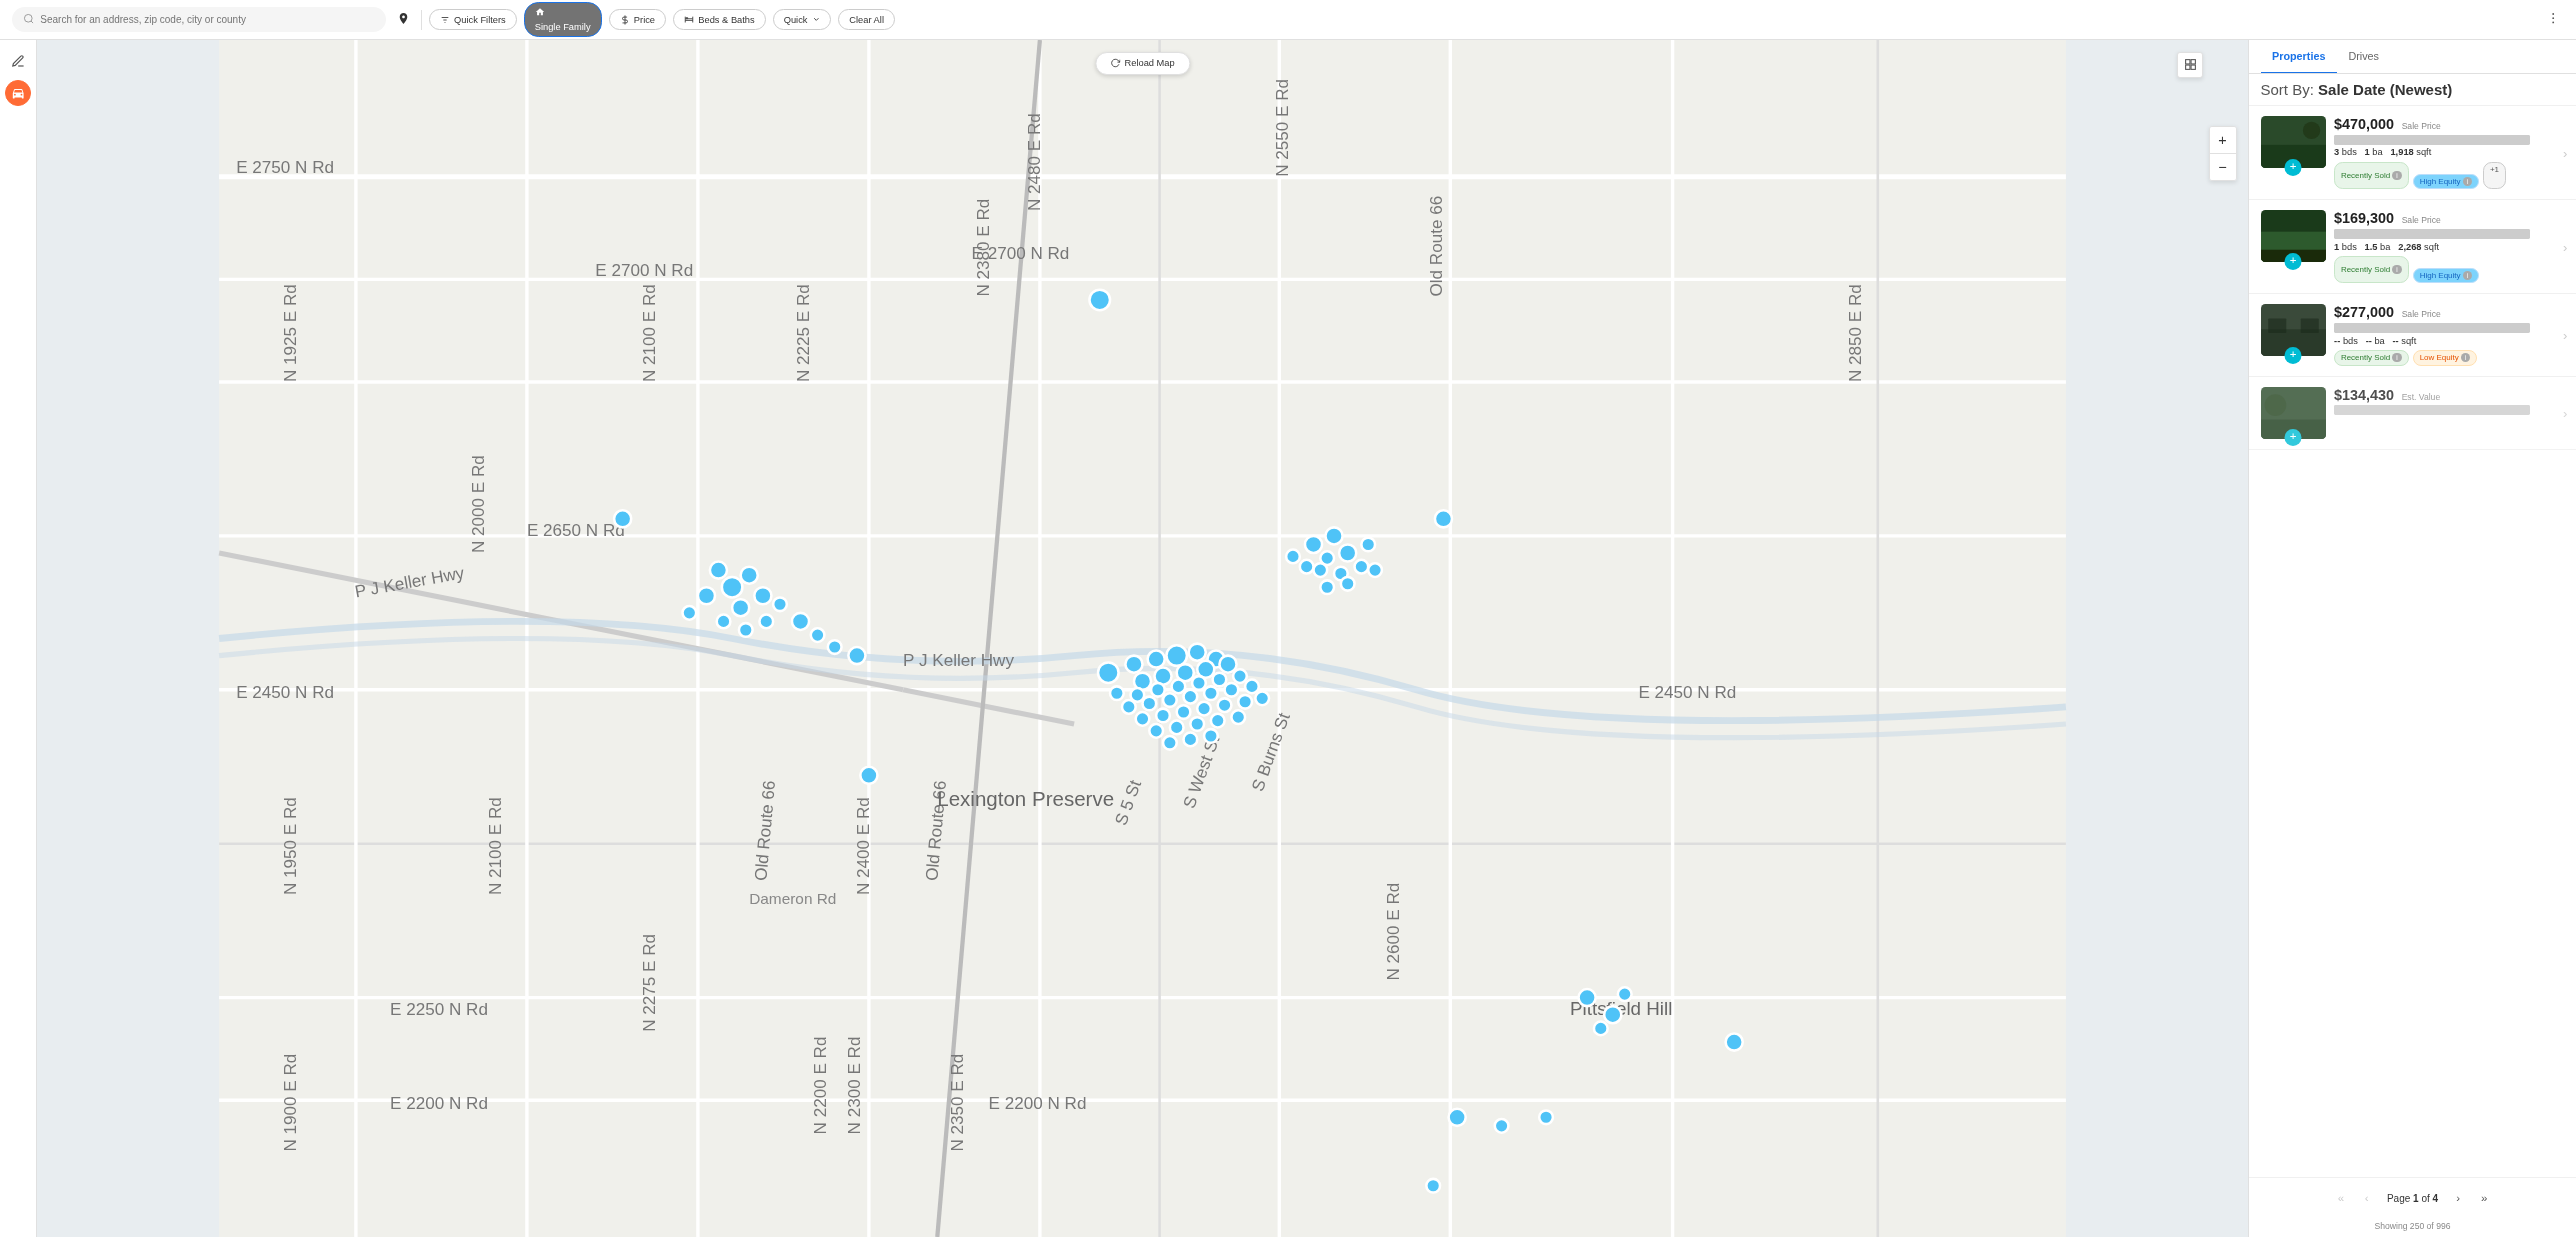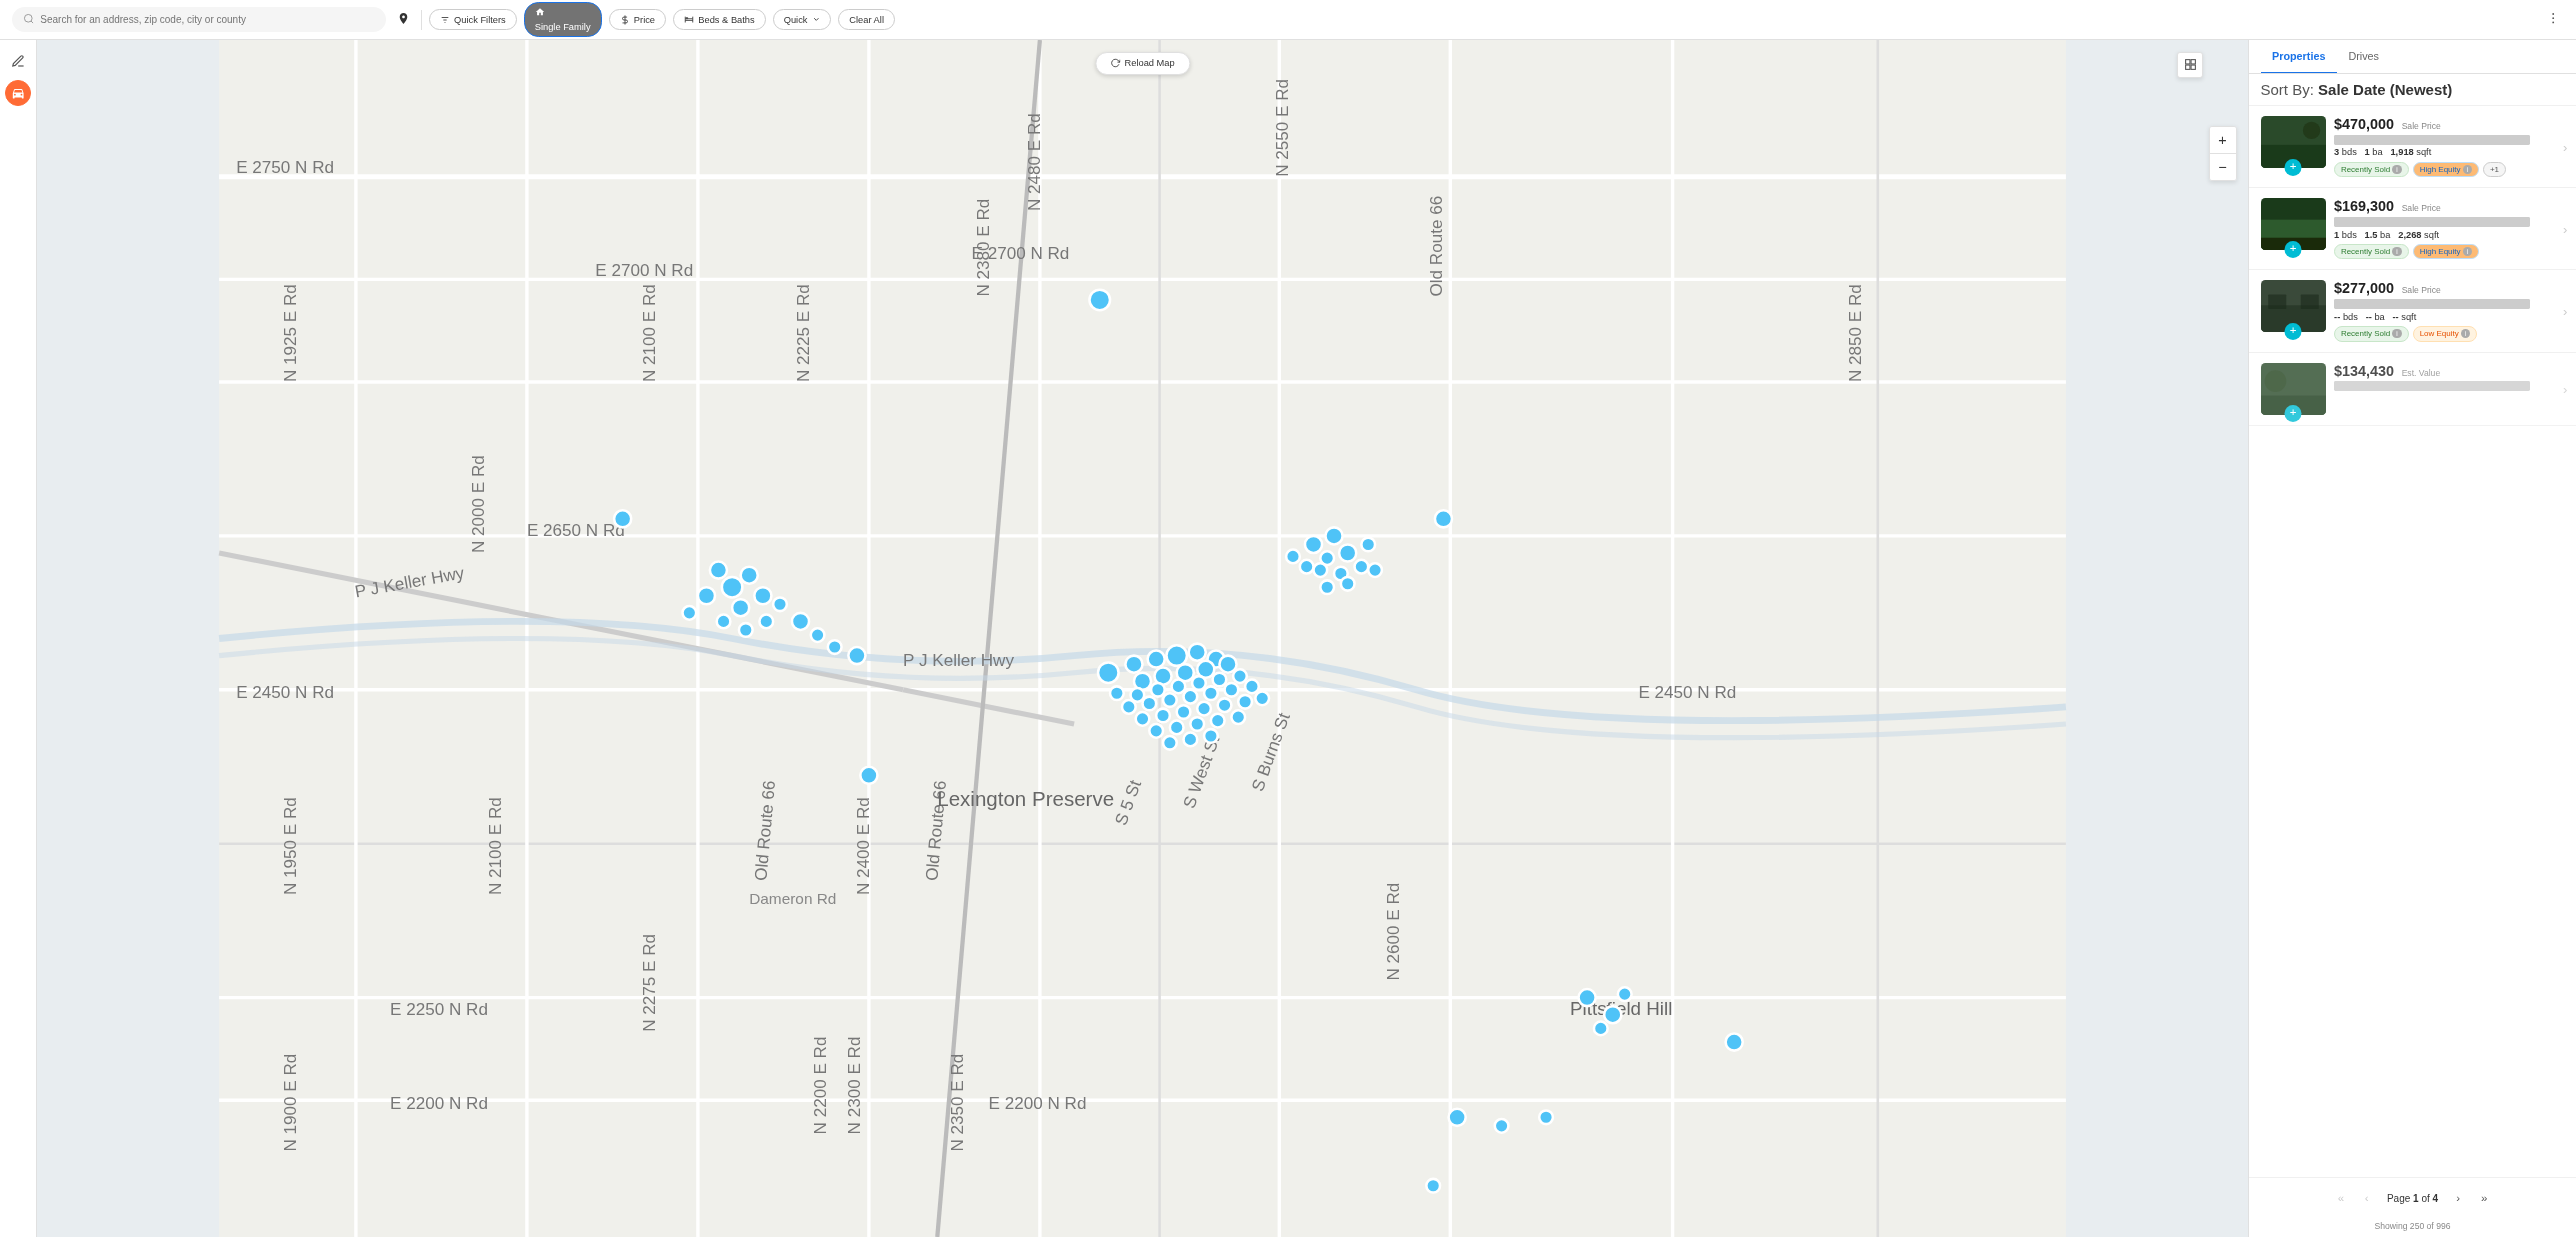--- a/index.html
+++ b/index.html
@@ -230,21 +230,21 @@
     }
     .tag {
       display: flex; align-items: center; gap: 2.2px;
       font-size: 8px; padding: 2.2px 5.8px;
       border-radius: 8.6px; border: 0.7px solid;
     }
     .tag.recently-sold {
       background: #e8f5e9; color: #2e7d32; border-color: #c8e6c9;
     }
     .tag.high-equity {
-      background: #fdba74; color: #1565c0; border-color: #bbdefb;
+      background: #7dd3fc; color: #1565c0; border-color: #bbdefb; margin-top: 12px;
     }
     .tag.low-equity {
       background: #fff3e0; color: #e65100; border-color: #ffe0b2;
     }
     .tag-info {
       width: 9.3px; height: 9.3px; background: #aaa; border-radius: 50%;
       display: inline-flex; align-items: center; justify-content: center;
       font-size: 6.5px; color: #fff; cursor: pointer;
     }
     .tag-plus {

